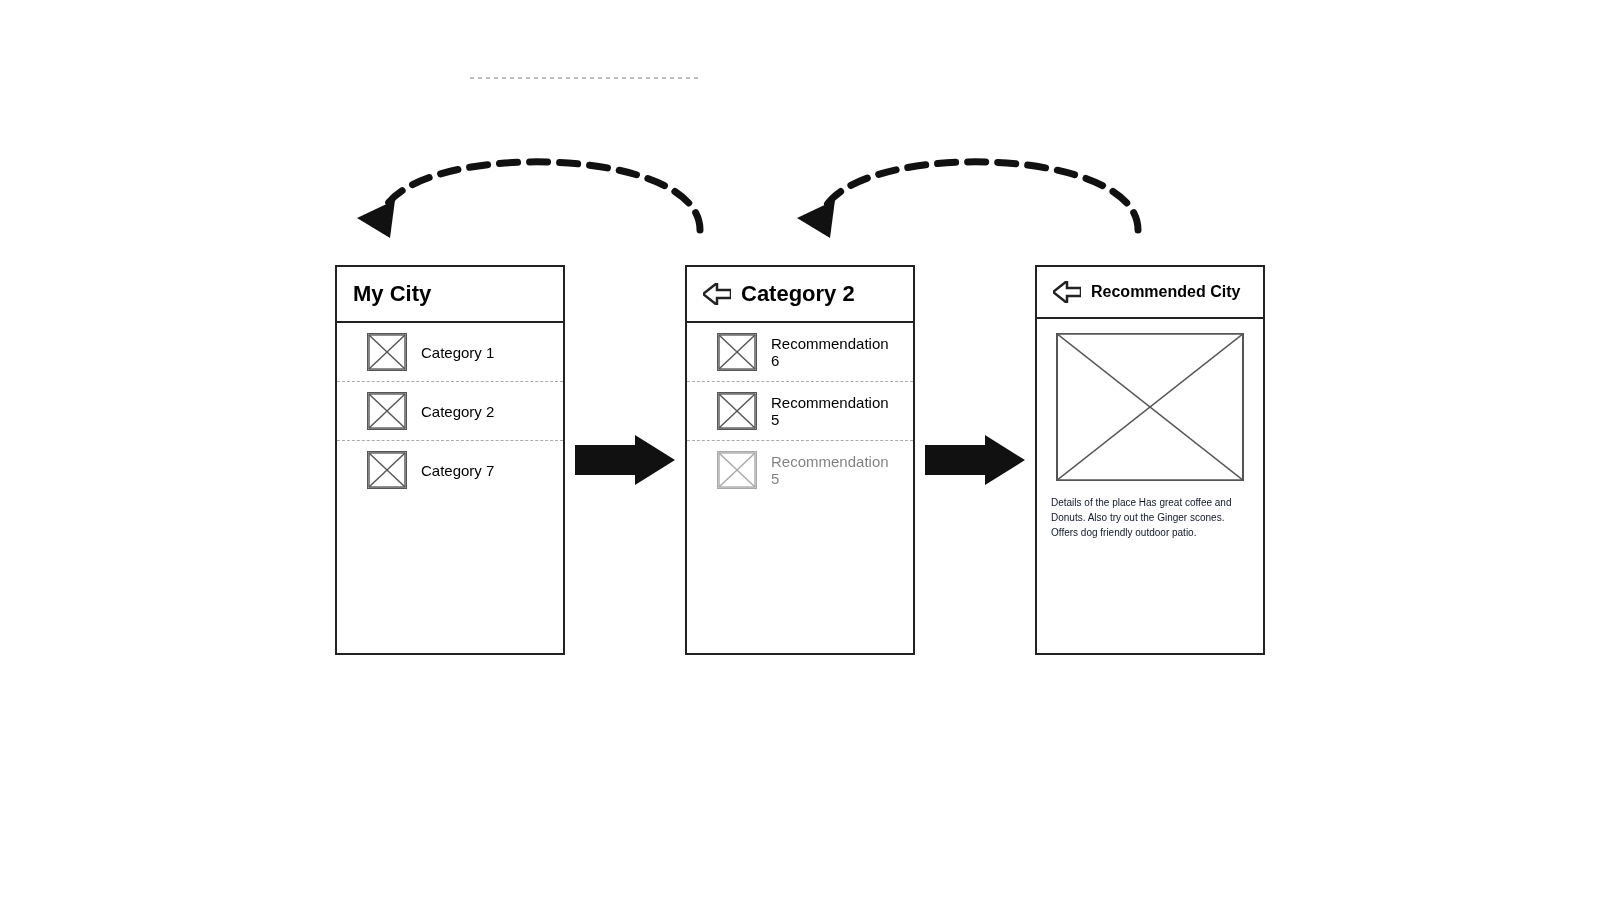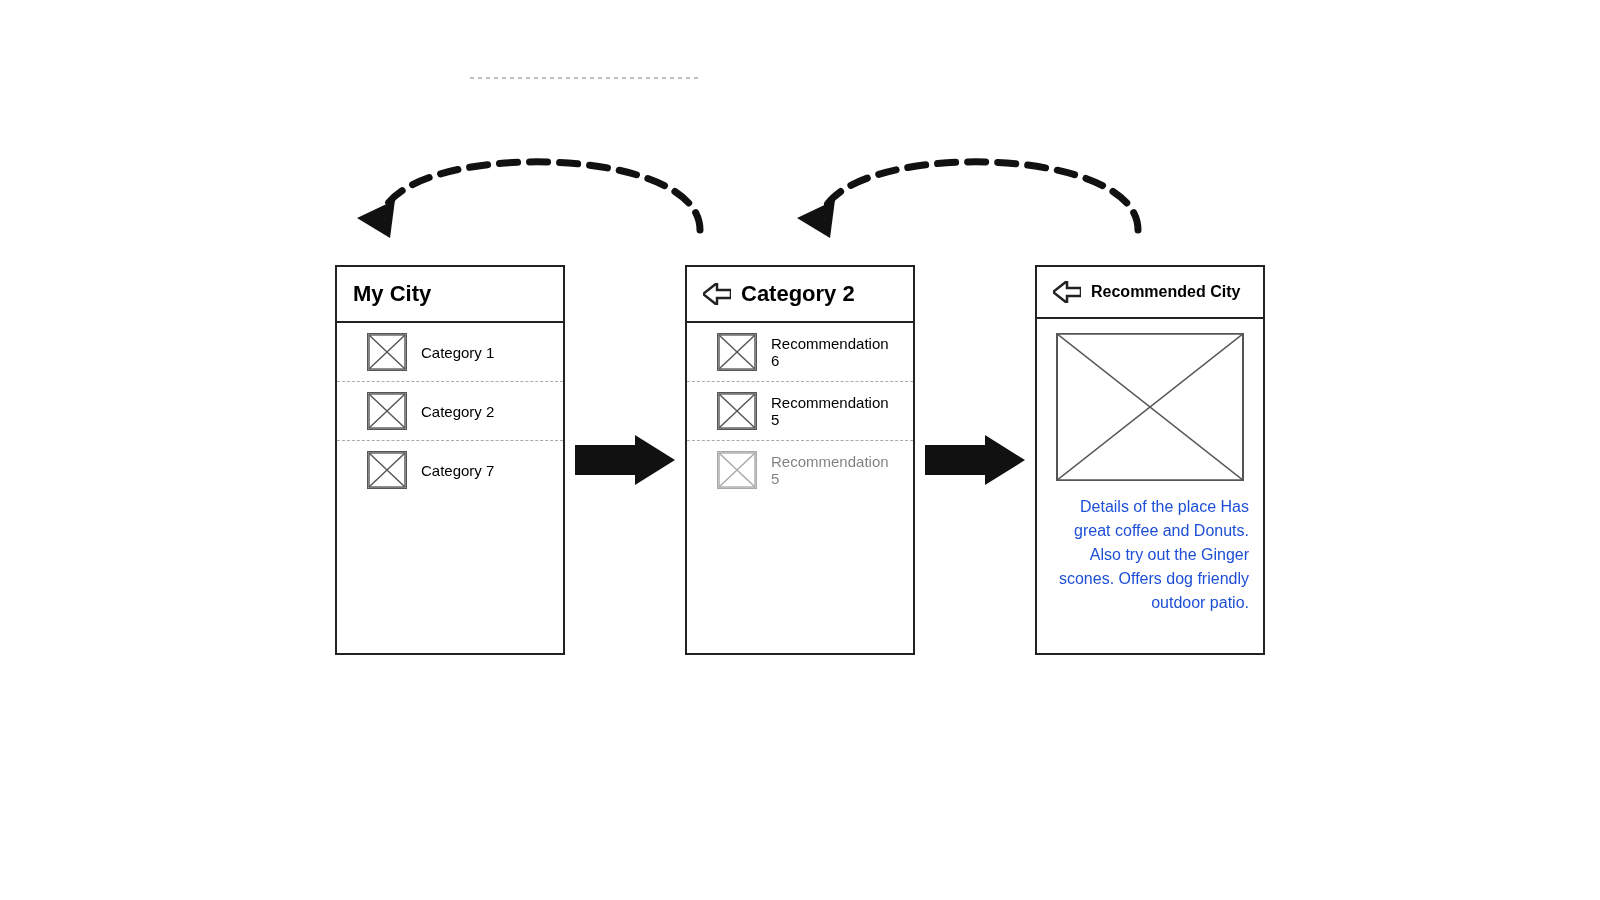--- a/index.html
+++ b/index.html
@@ -113,24 +113,23 @@
       display: block;
     }
 
     .place-image svg {
       width: 100%;
       height: 100%;
     }
 
     .place-details {
       padding: 4px 14px 10px;
-      font-size: 16px;
+      font-size: 10px;
       line-height: 1.5;
-      color: #1d4ed8;
-      text-align: right;
+      color: #0f172a;
     }
 
     
     .arrow-right {
       width: 120px;
       height: 60px;
       display: flex;
       align-items: center;
       justify-content: center;
       flex-shrink: 0;

